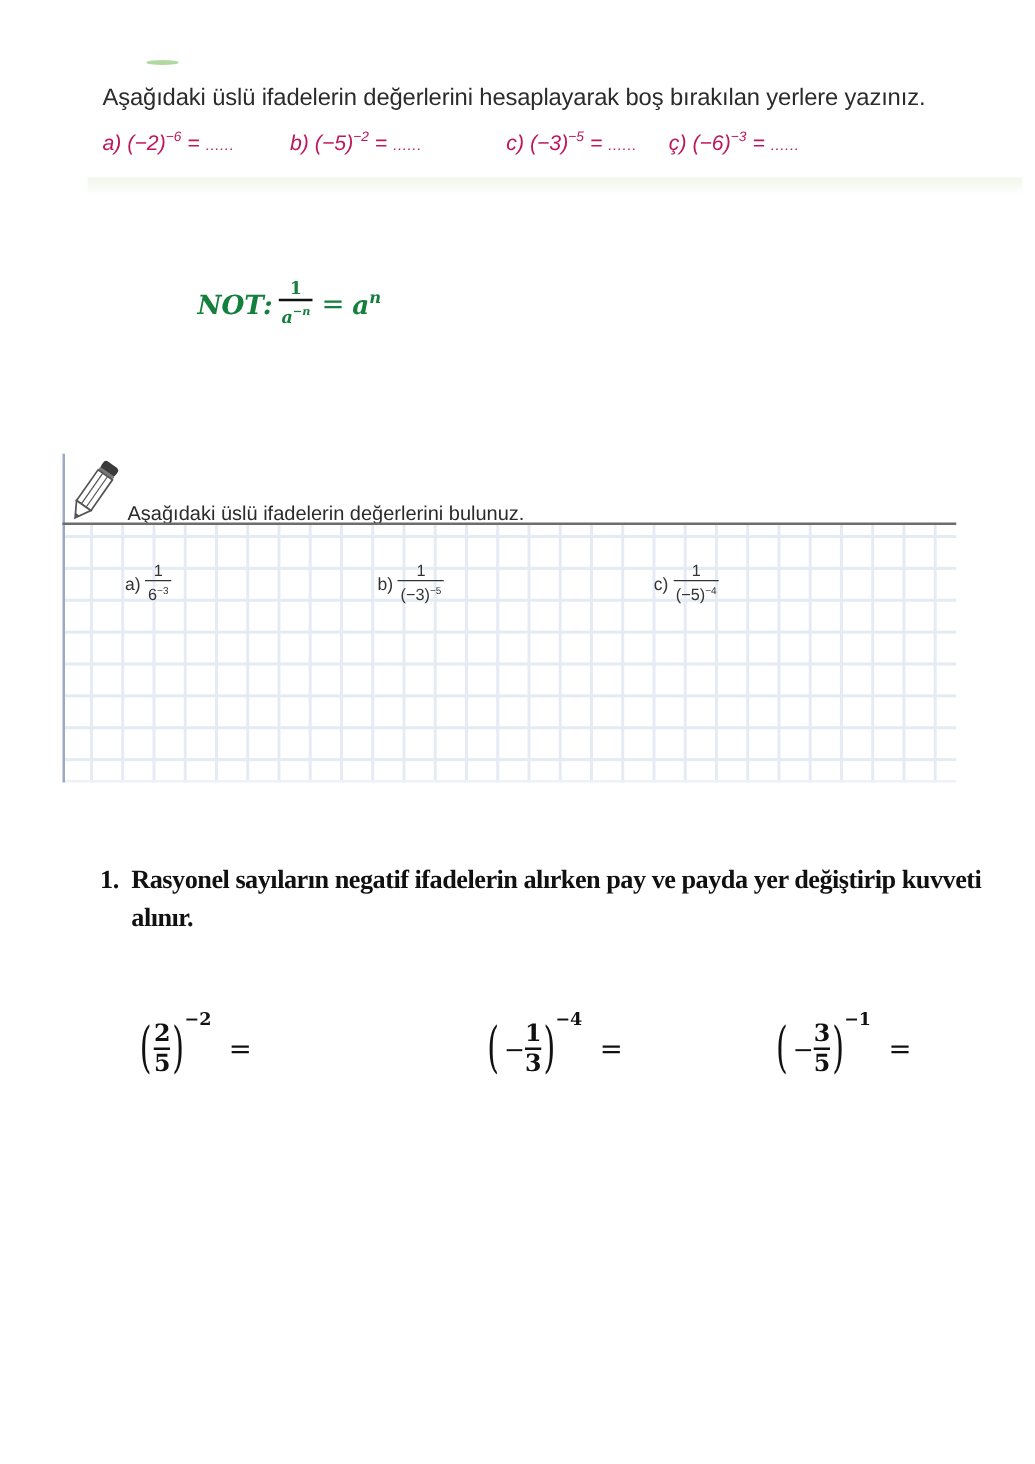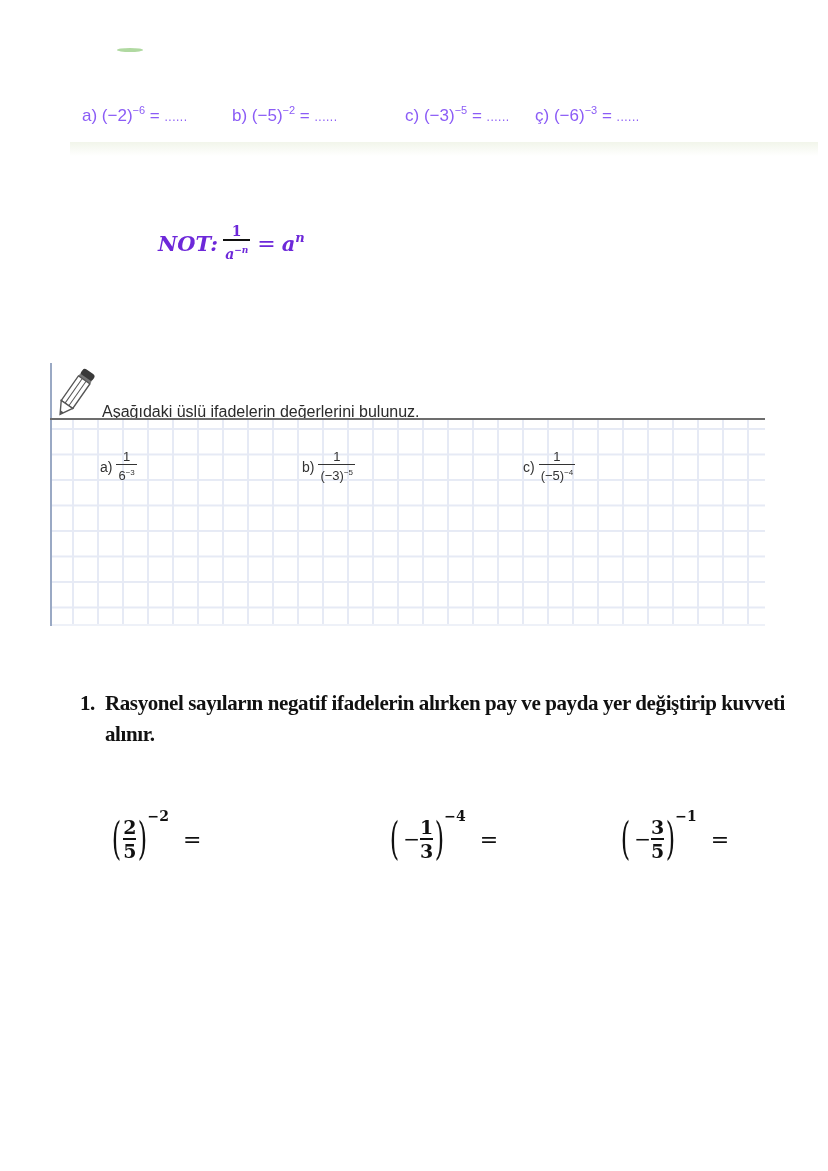--- a/index.html
+++ b/index.html
@@ -6,27 +6,27 @@
     body { width: 828px; height: 1171px; position: relative; overflow: hidden; font-family: "Liberation Sans", sans-serif; color: #231f20; }
 
     
     .top-card { position: absolute; left: 70px; top: 30px; width: 748px; height: 118px; background: #ffffff; }
     .top-card .shade { position: absolute; left: 0; right: 0; bottom: -8px; height: 14px;
       background: linear-gradient(to bottom, rgba(240,244,232,0.9), rgba(255,255,255,0)); }
     .green-mark { position: absolute; left: 47px; top: 18px; width: 26px; height: 4px; border-radius: 50%;
       background: #9ccf8a; opacity: 0.8; }
     .top-title { position: absolute; left: 12px; top: 38px; font-size: 19px; color: #2b2b2b; white-space: nowrap; letter-spacing: -0.1px; }
     .top-items { position: absolute; left: 12px; top: 74px; height: 24px; width: 700px; }
-    .top-item { position: absolute; top: 0; font-size: 17px; color: #8b5cf6; white-space: nowrap; }
+    .top-item { position: absolute; top: 0; font-size: 17px; color: #be185d; white-space: nowrap; font-style: italic; }
     .top-item sup { font-size: 11px; vertical-align: 7px; }
     .dots { font-size: 12px; letter-spacing: 0.5px; }
 
     
     .note { position: absolute; left: 158px; top: 220px; height: 46px; display: flex; align-items: center;
-      font-family: "DejaVu Serif", serif; font-weight: bold; font-size: 21px; color: #6d28d9; }
+      font-family: "DejaVu Serif", serif; font-weight: bold; font-size: 21px; color: #15803d; }
     .note .label { font-style: italic; }
     .frac { display: inline-flex; flex-direction: column; align-items: center; margin: 0 5px; }
     .frac .num { font-size: 14px; line-height: 16px; padding: 0 2px; }
     .frac .bar { height: 1.5px; background: #111; align-self: stretch; }
     .frac .den { font-size: 14px; line-height: 18px; padding: 0 2px; font-style: italic; }
     .frac .den sup { font-size: 9px; vertical-align: 6px; }
     .note .eq { margin: 0 6px 0 2px; font-weight: normal; font-size: 22px; }
     .note .rhs { font-style: italic; }
     .note .rhs sup { font-size: 13px; vertical-align: 9px; }
 
@@ -67,20 +67,21 @@
     .efrac .b { height: 1.5px; width: 13px; background: #111; }
     .minus { font-size: 20px; margin: 0 2px 0 0; font-weight: normal; }
     .exp { font-size: 14px; align-self: flex-start; margin-top: 0px; margin-left: -4px; }
     .equals { font-weight: normal; font-size: 22px; margin-left: 14px; }
   </style>
 </head>
 <body>
 
 <div class="top-card">
   <div class="green-mark"></div>
+  <div class="top-title">Aşağıdaki üslü ifadelerin değerlerini hesaplayarak boş bırakılan yerlere yazınız.</div>
   <div class="top-items">
     <span class="top-item" style="left:0px;">
       <span>a)</span>
       <span>(−2)</span><sup>−6</sup>
       <span>=</span>
       <span class="dots">......</span>
     </span>
     <span class="top-item" style="left:150px;">
       <span>b)</span>
       <span>(−5)</span><sup>−2</sup>

